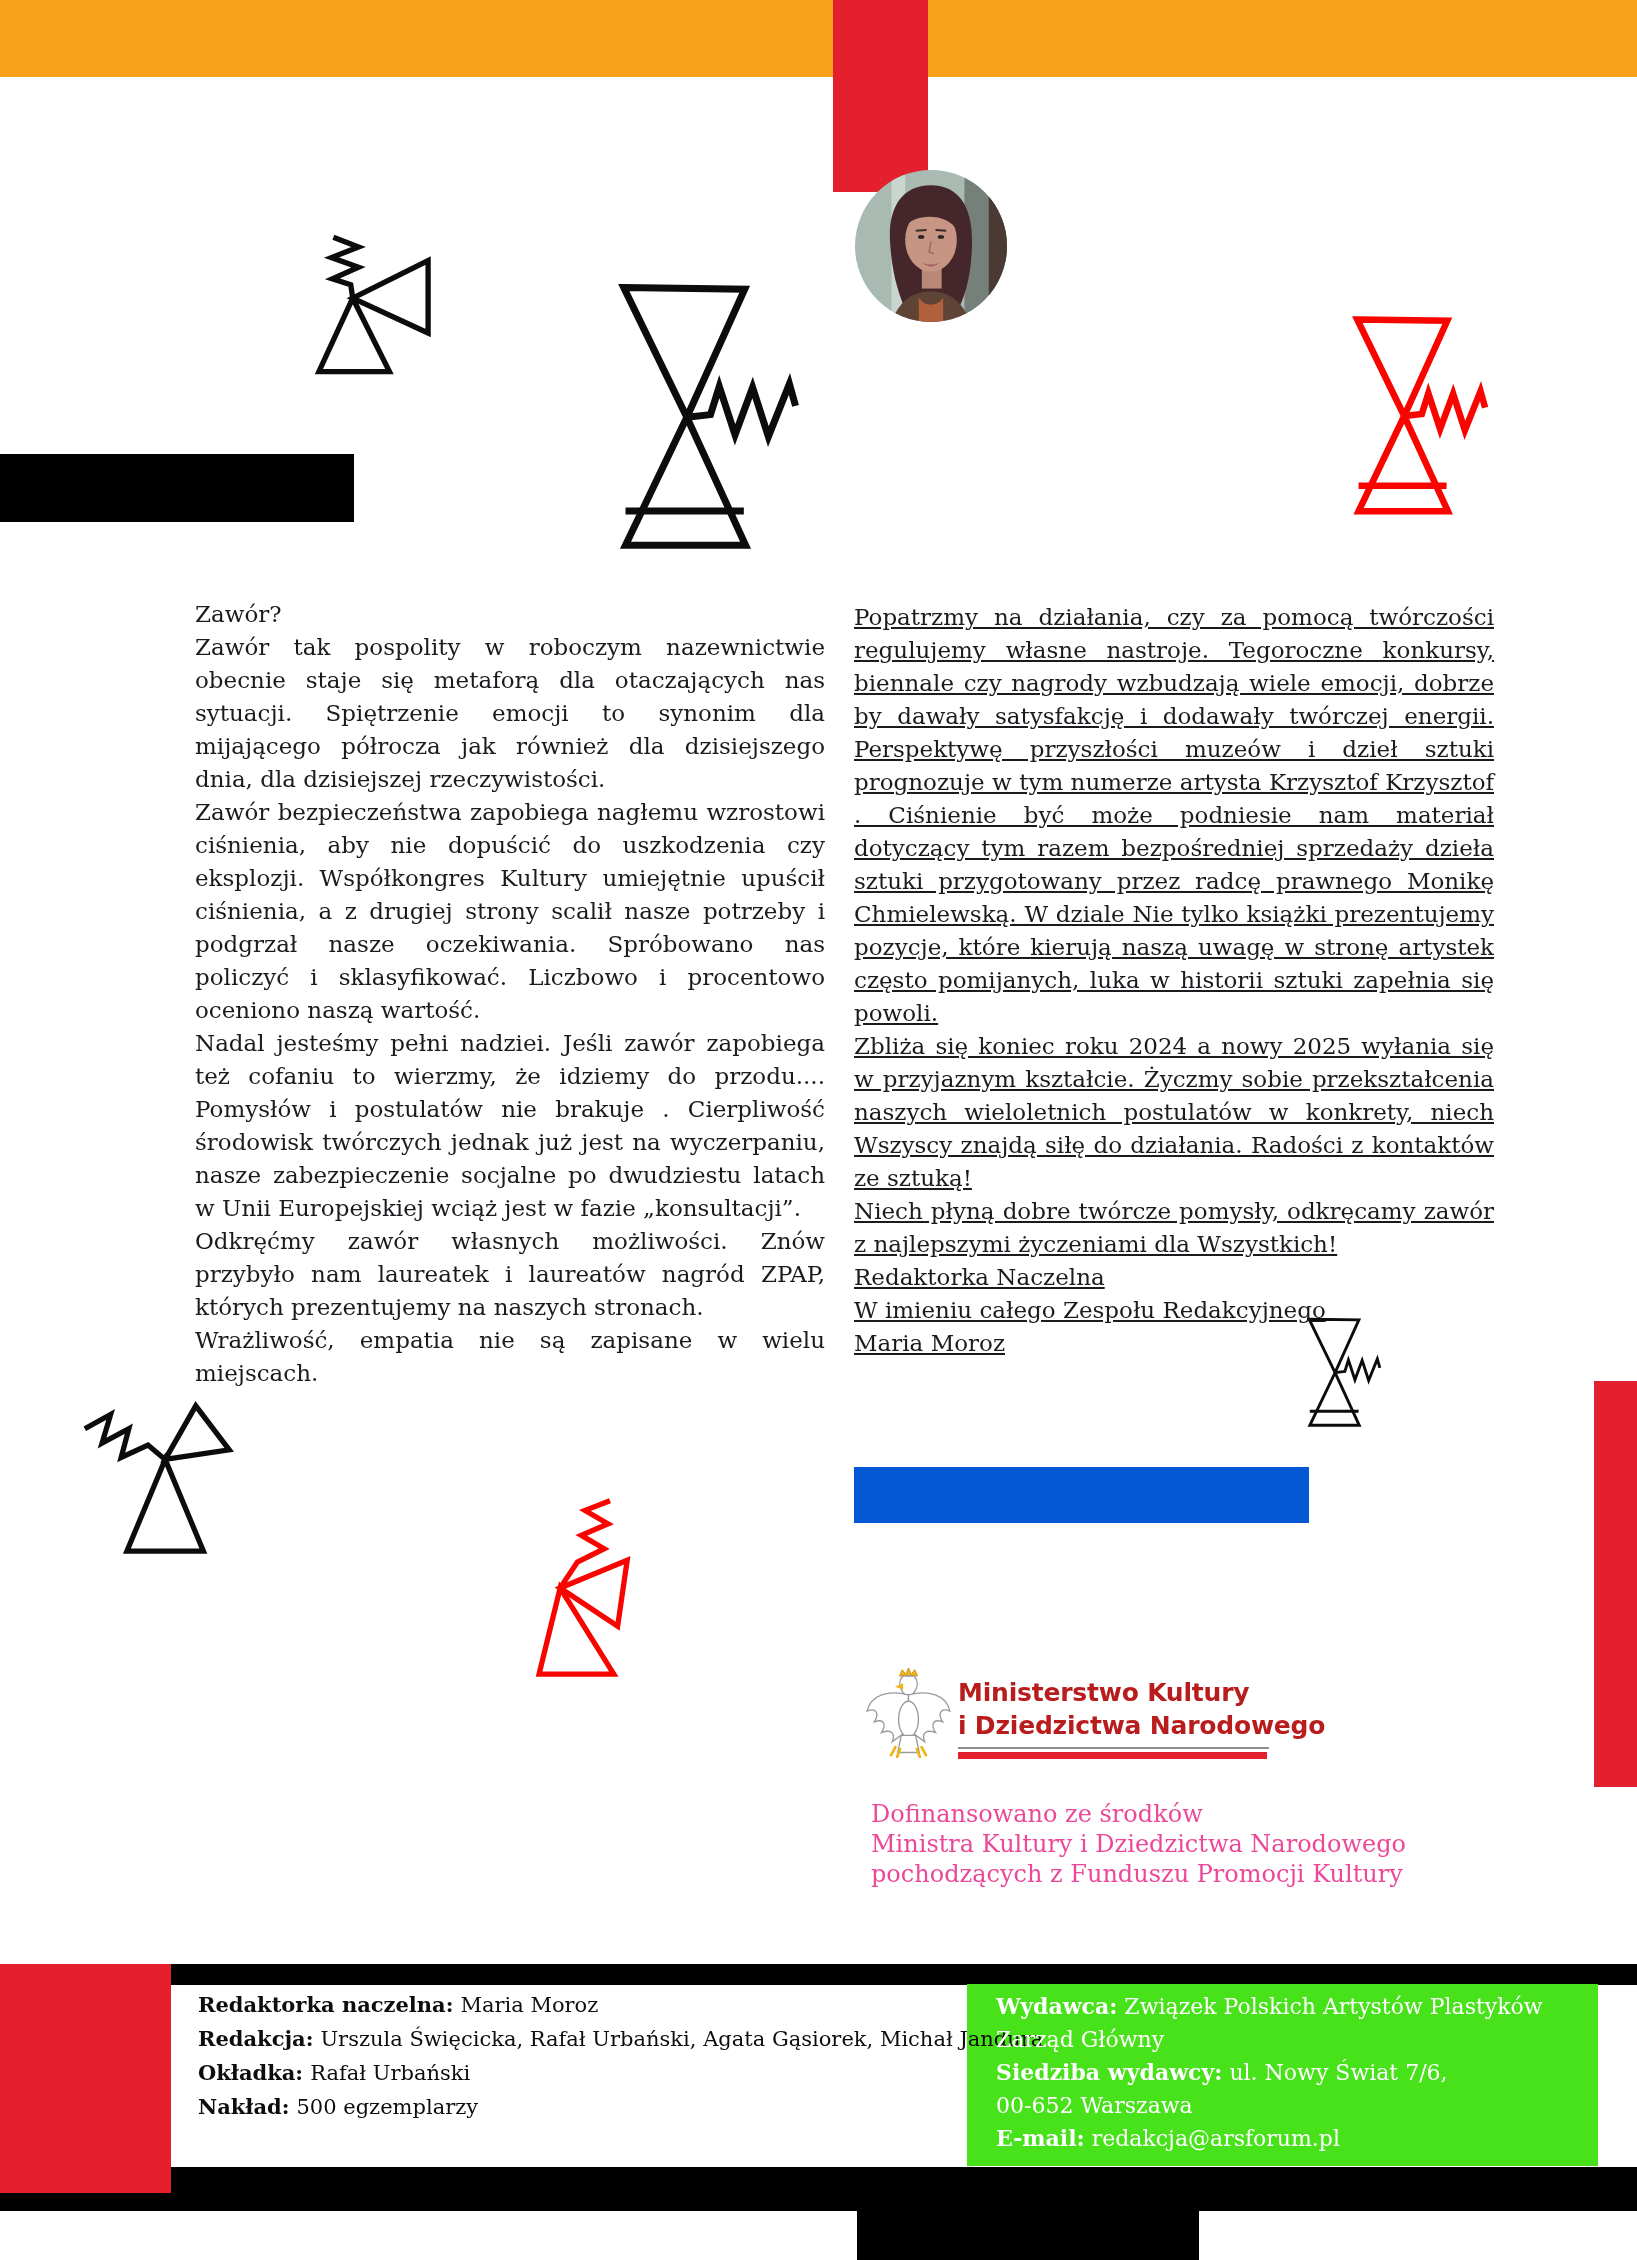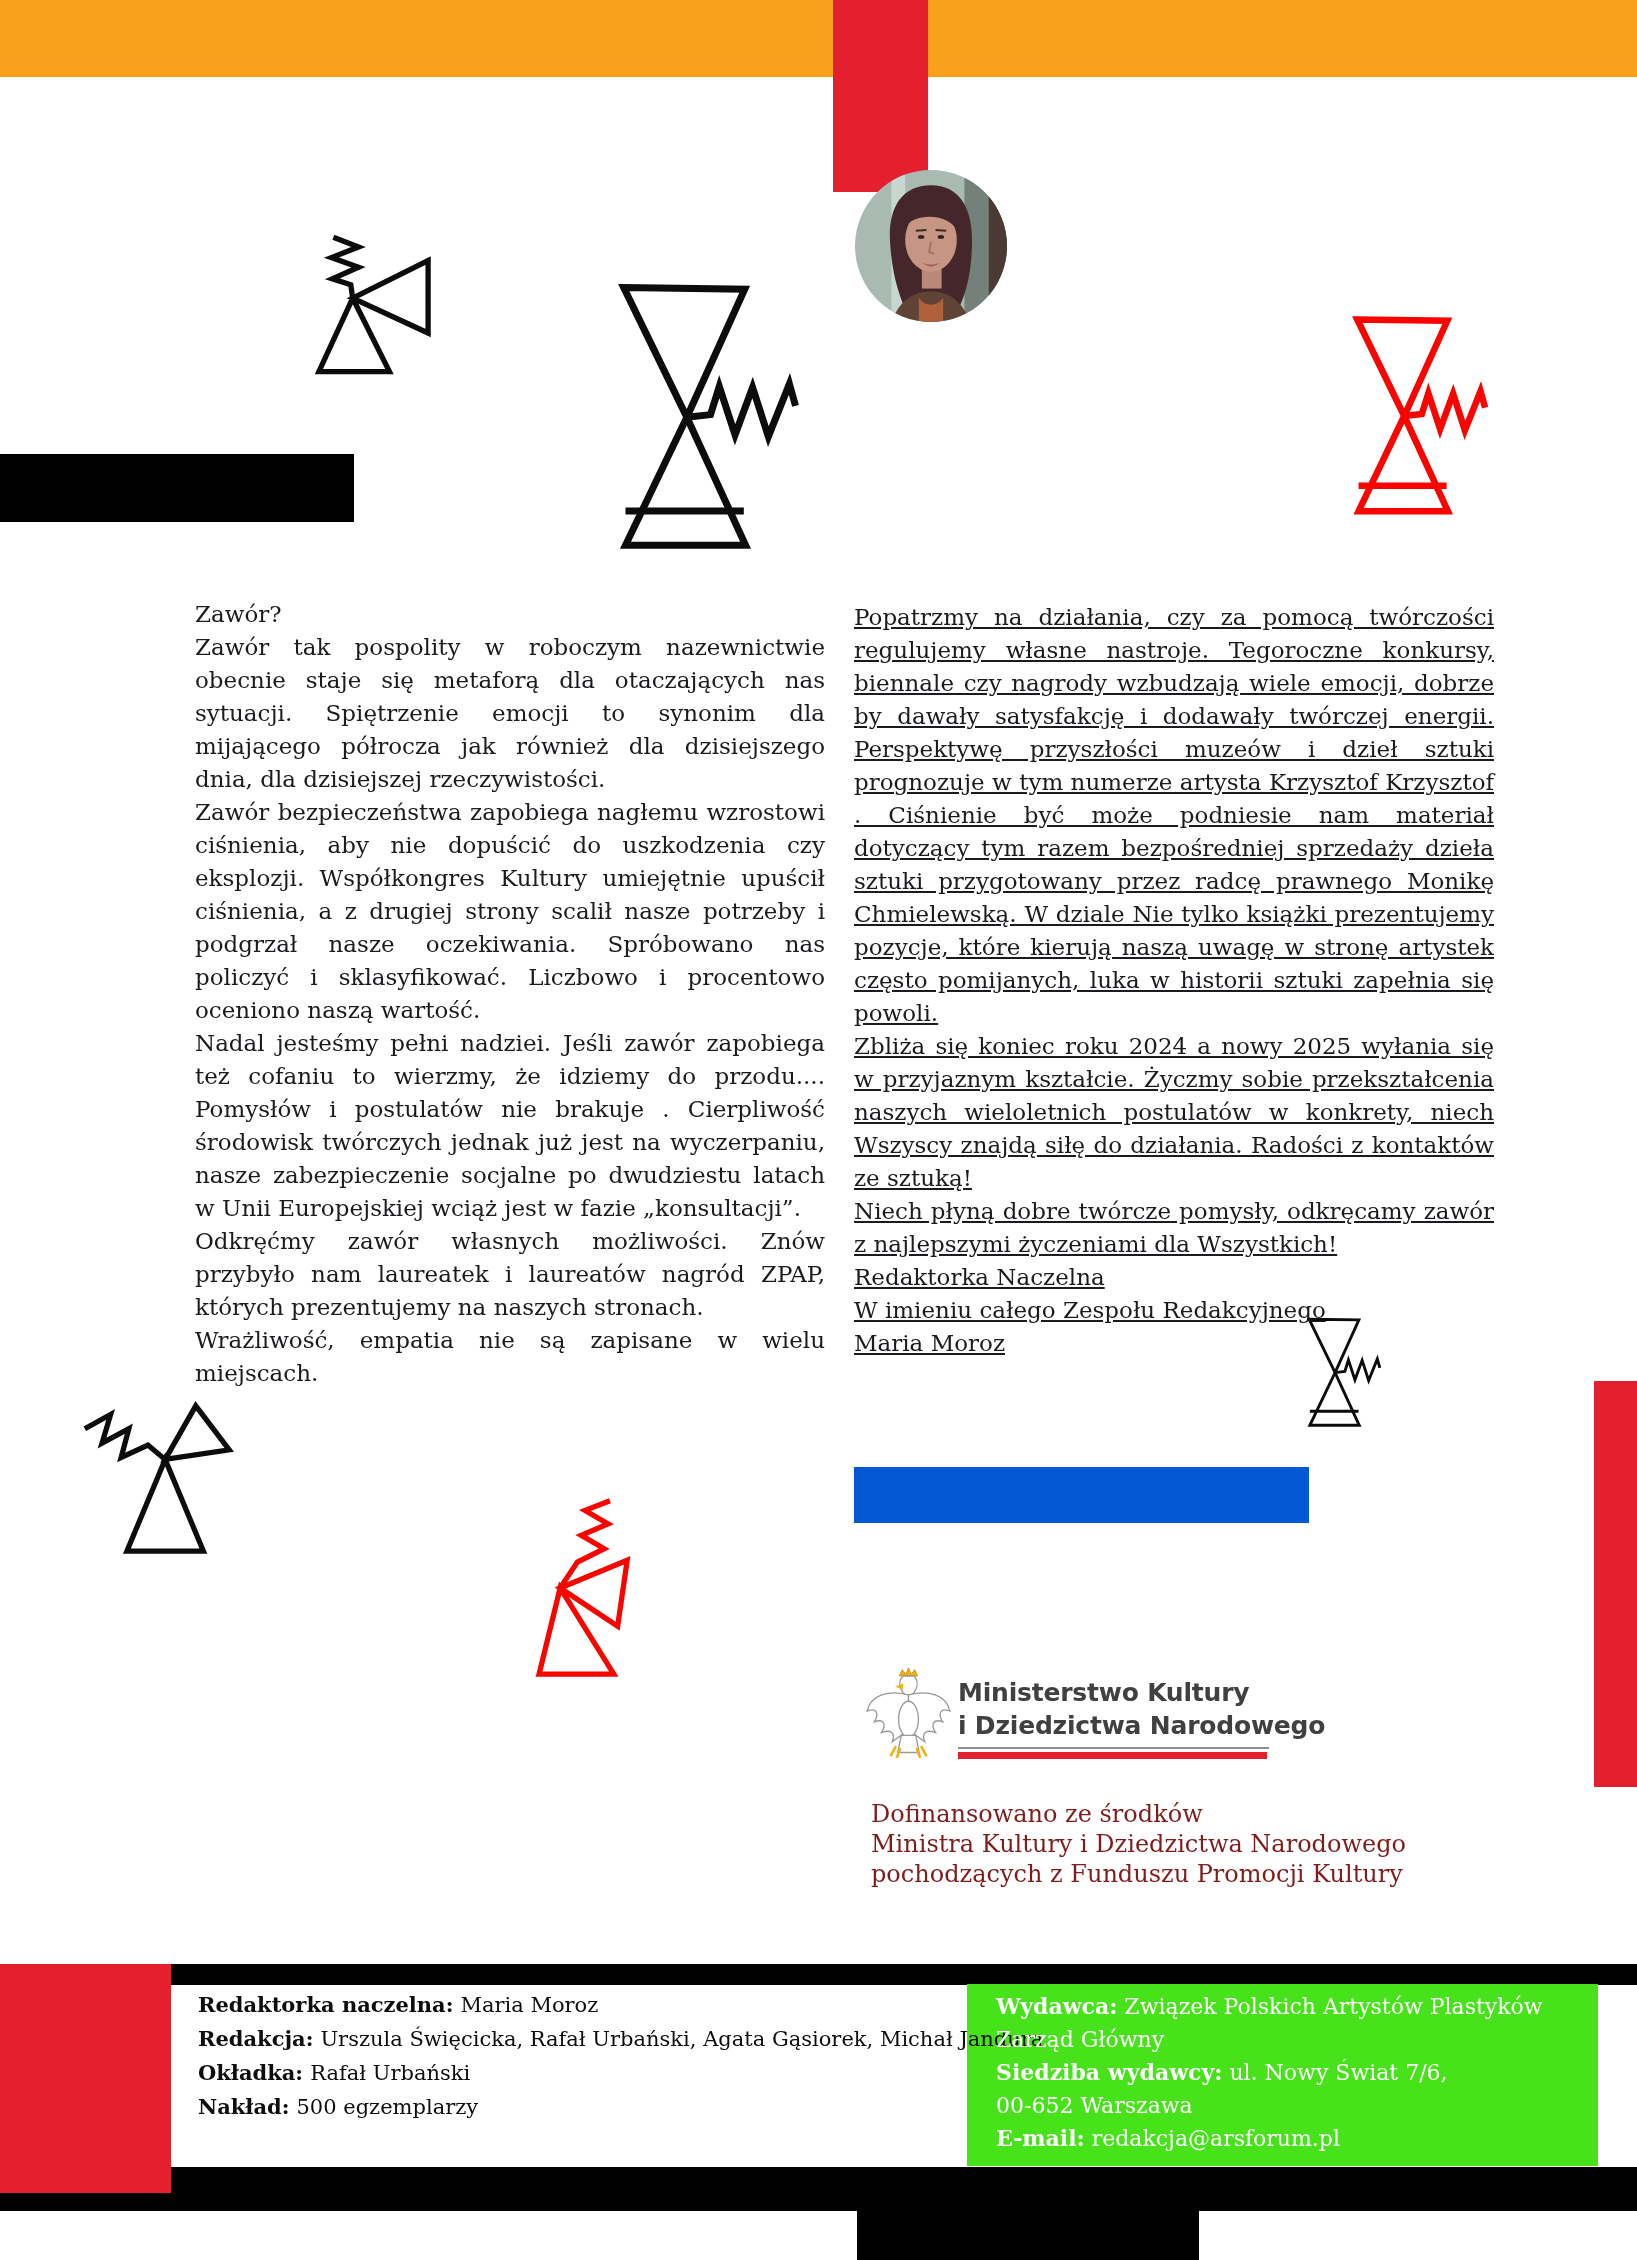--- a/index.html
+++ b/index.html
@@ -22,25 +22,25 @@
             overflow:hidden;z-index:4;}
   .portrait svg{display:block;width:100%;height:100%;}
   
   .col{color:#191b1e;}
   .col p{margin:0;text-align:justify;font-size:23px;line-height:33px;
          hyphens:none;}
   .col-left{left:195px;top:598px;width:630px;}
   .col-right{left:854px;top:601px;width:640px;text-decoration:underline;}
   
   .min-name{font-family:"DejaVu Sans","Liberation Sans",sans-serif;
-            font-size:25px;line-height:33px;font-weight:600;color:#404040;
+            font-size:25px;line-height:33px;font-weight:600;color:#b91c1c;
             letter-spacing:-0.2px;white-space:nowrap;}
   .min-grayline{left:958px;top:1747px;width:311px;height:2px;background:#8f8f8f;}
   .min-redline{left:958px;top:1752px;width:309px;height:7px;background:#E5202E;}
-  .funding{left:871px;top:1799px;font-size:24px;line-height:30px;color:#7f1d1d;}
+  .funding{left:871px;top:1799px;font-size:24px;line-height:30px;color:#ec4899;}
   
   .editorial{left:198px;top:1988px;z-index:4;}
   .edit-row{font-size:21px;line-height:33px;color:#0d0d0d;white-space:nowrap;}
   .lbl{font-weight:700;margin-right:7px;}
   .green-text{left:996px;top:1990px;z-index:4;}
   .pub-row{font-size:22px;line-height:33px;color:#ffffff;white-space:nowrap;}
   .doodle{position:absolute;}
   .doodle polygon,.doodle polyline,.doodle line{fill:none;stroke-linejoin:miter;stroke-linecap:butt;}
 </style>
 </head>

